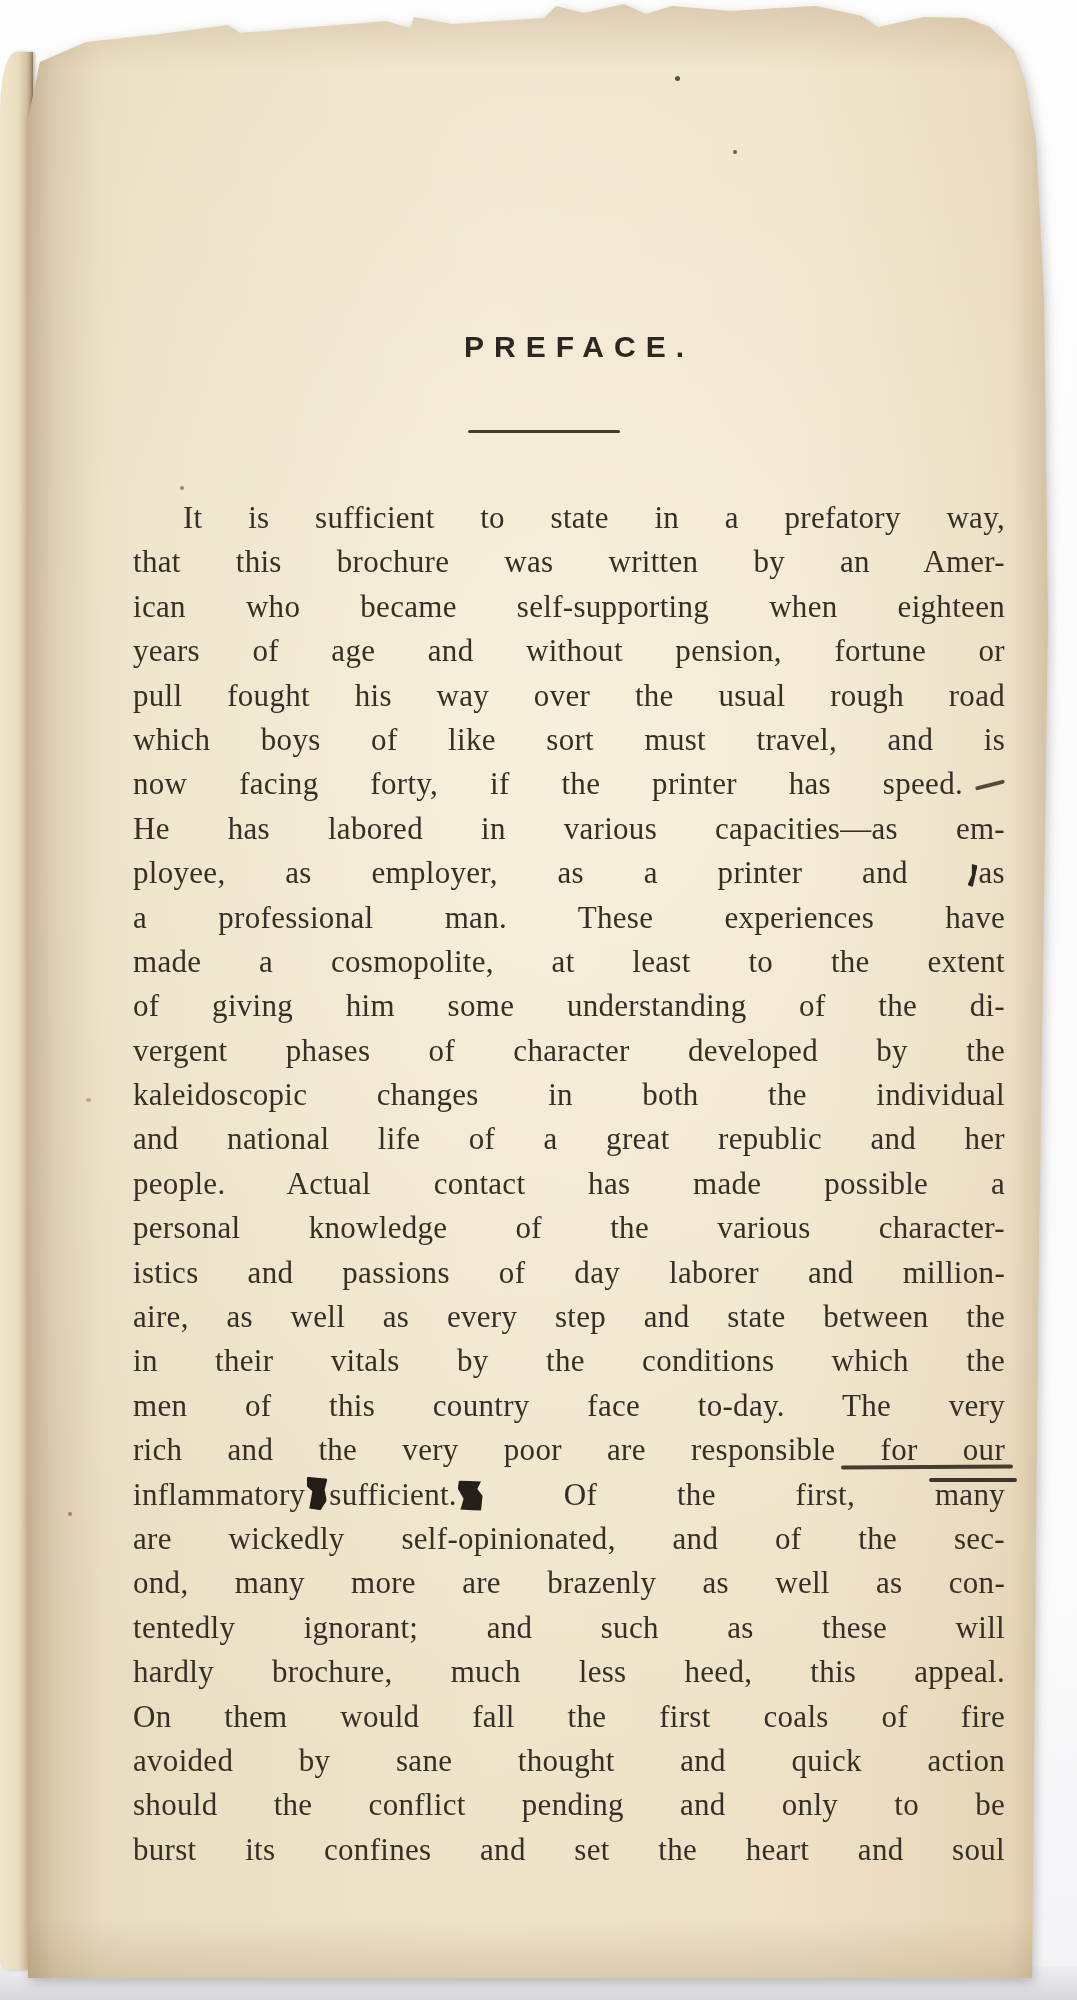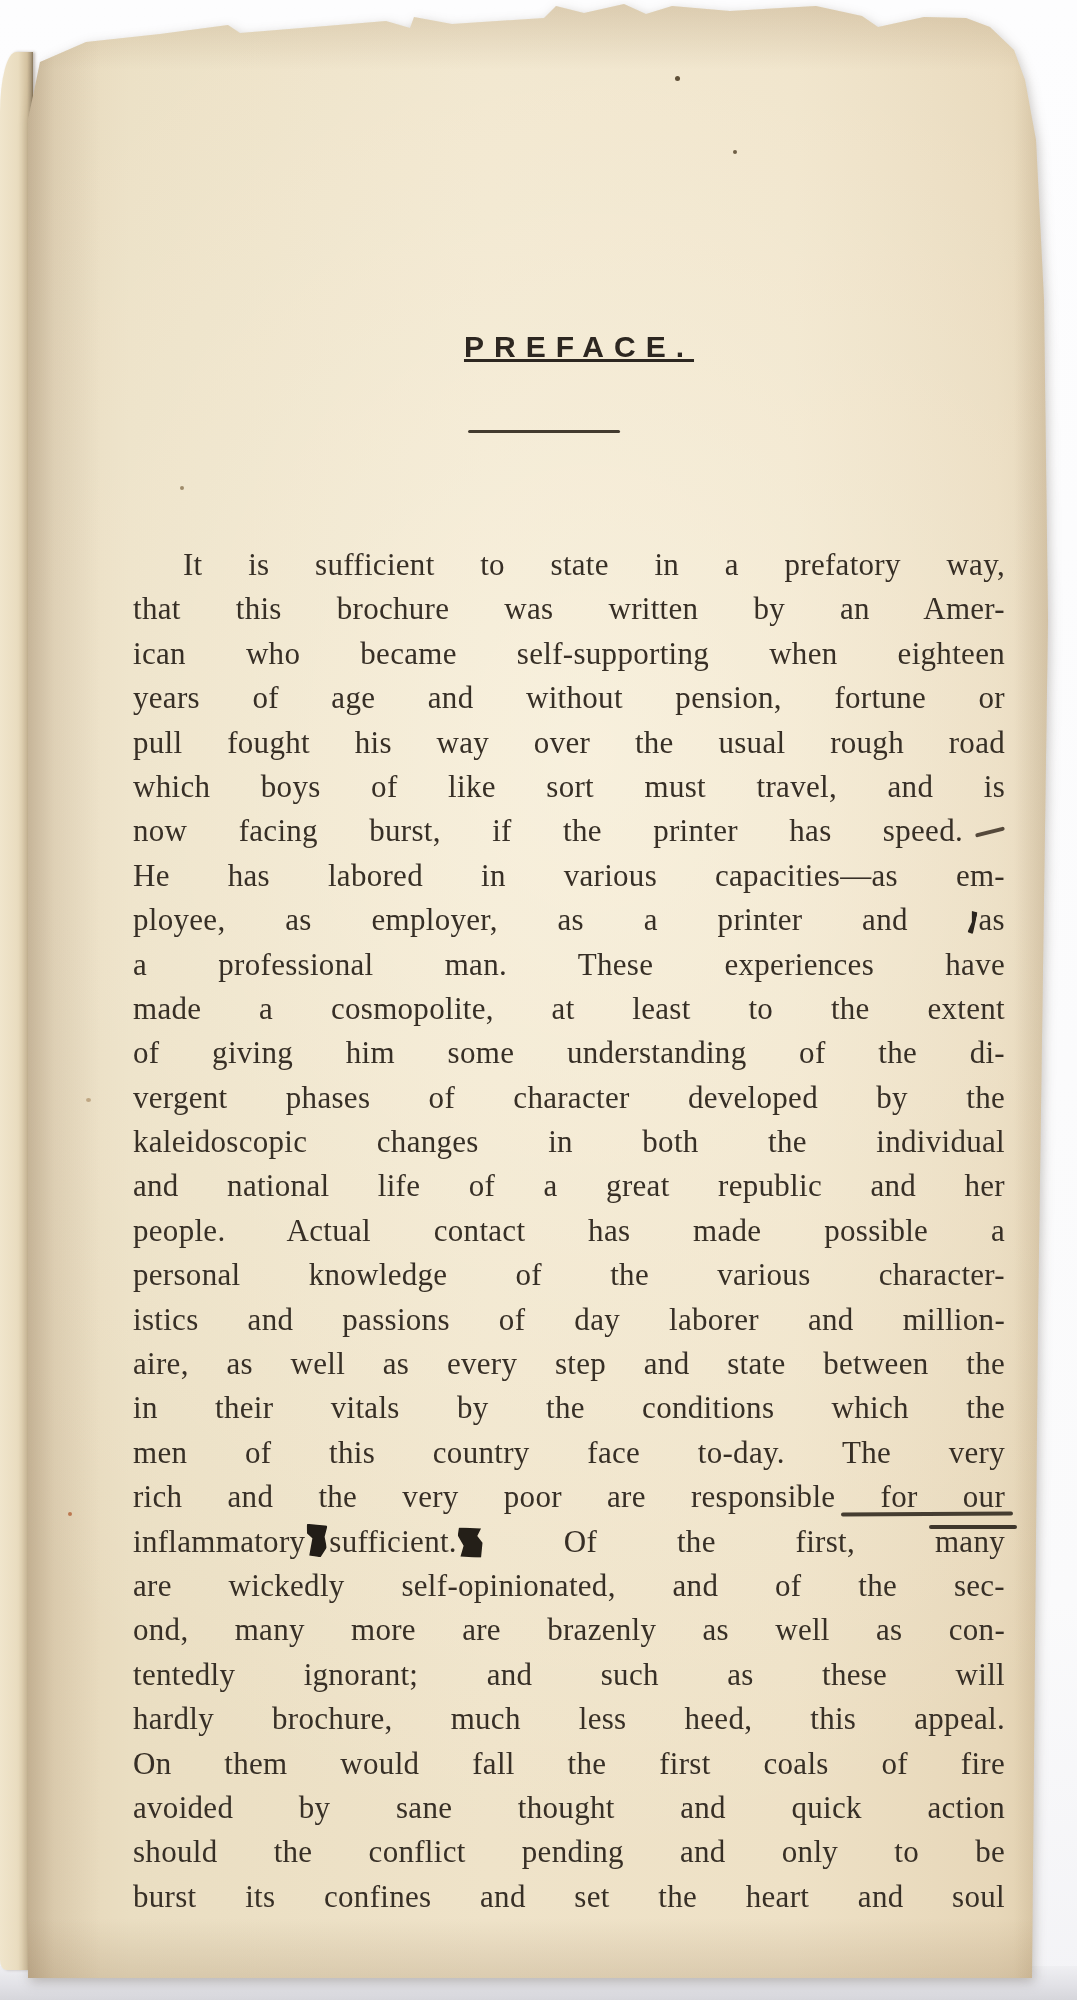--- a/index.html
+++ b/index.html
@@ -40,28 +40,27 @@
       linear-gradient(90deg,rgba(120,95,65,.30) 0,rgba(120,95,65,.10) 26px,rgba(0,0,0,0) 72px),
       radial-gradient(130% 90% at 55% 38%,rgba(255,251,238,.55),rgba(255,251,238,0) 62%),
       linear-gradient(90deg,#e3d3b5 0%,#eadec2 10%,#efe3c9 45%,#eee1c6 75%,#e7d7b9 95%,#e0cfae 100%);
   }
   .title{
     position:absolute;left:105px;width:872px;top:330px;
     text-align:center;
     font-family:"Liberation Sans","DejaVu Sans",sans-serif;
     font-weight:700;font-size:30px;letter-spacing:10px;padding-left:10px;
     color:#2d2721;
-    text-decoration:underline;
   }
   .divider{
     position:absolute;left:50%;top:430px;transform:translateX(-46%);
     width:152px;height:3px;background:#433b2f;border-radius:2px;
   }
   .text-block{
-    position:absolute;left:105px;top:543px;width:872px;
+    position:absolute;left:105px;top:496px;width:872px;
     font-size:31px;line-height:44.4px;color:#372f26;
     letter-spacing:.3px;word-spacing:3px;
   }
   .line{
     text-align:justify;text-align-last:justify;
     height:44.4px;overflow:visible;white-space:normal;
   }
   .line.indent{padding-left:50px;}
   .seg{display:inline;}
   
@@ -121,21 +120,21 @@
     <div class="page">
       <div class="title">PREFACE.</div>
       <div class="divider"></div>
       <div class="text-block">
           <div class="line indent">It is sufficient to state in a prefatory way,</div>
           <div class="line">that this brochure was written by an Amer-</div>
           <div class="line">ican who became self-supporting when eighteen</div>
           <div class="line">years of age and without pension, fortune or</div>
           <div class="line">pull fought his way over the usual rough road</div>
           <div class="line">which boys of like sort must travel, and is</div>
-          <div class="line"><span class="seg">now facing burst, if the printer has speed.</span><span class="seg mark-pen-dash"></span></div>
+          <div class="line"><span class="seg">now facing forty, if the printer has speed.</span><span class="seg mark-pen-dash"></span></div>
           <div class="line">He has labored in various capacities—as em-</div>
           <div class="line"><span class="seg">ployee, as employer, as a printer and </span><span class="seg mark-ink-caret"></span><span class="seg">as</span></div>
           <div class="line">a professional man.  These experiences have</div>
           <div class="line">made a cosmopolite, at least to the extent</div>
           <div class="line">of giving him some understanding of the di-</div>
           <div class="line">vergent phases of character developed by the</div>
           <div class="line">kaleidoscopic changes in both the individual</div>
           <div class="line">and national life of a great republic and her</div>
           <div class="line">people.  Actual contact has made possible a</div>
           <div class="line">personal knowledge of the various character-</div>

